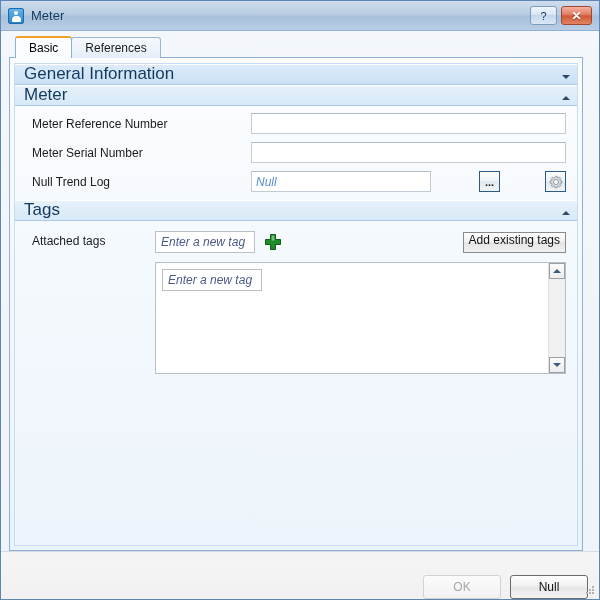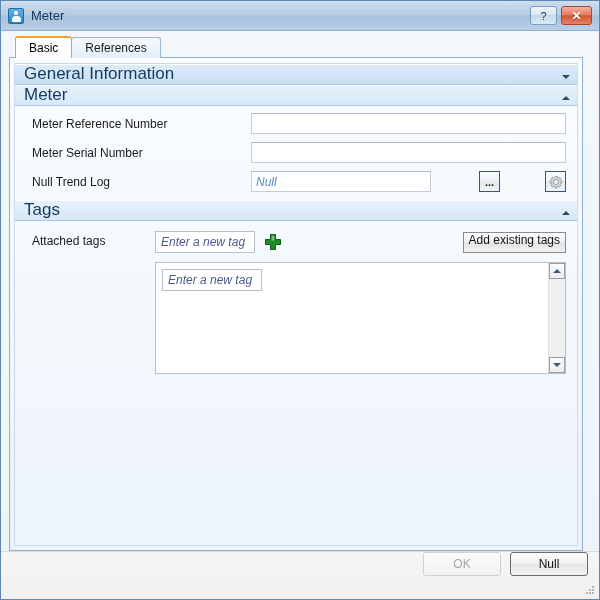--- a/index.html
+++ b/index.html
@@ -383,21 +383,21 @@
 
   
   .footer {
     height: 48px;
     flex: none;
     position: relative;
     box-sizing: border-box;
     background: linear-gradient(to bottom, #f5f5f5 0%, #f1f1f1 100%);
     border-top: 1px solid #d7dde3;
     display: flex;
-    align-items: flex-start;
+    align-items: flex-end;
     justify-content: flex-end;
     padding: 0 11px 0 0;
   }
   .fbtn {
     width: 78px;
     height: 24px;
     box-sizing: border-box;
     font-family: "Liberation Sans", sans-serif;
     font-size: 12px;
     border-radius: 3px;

